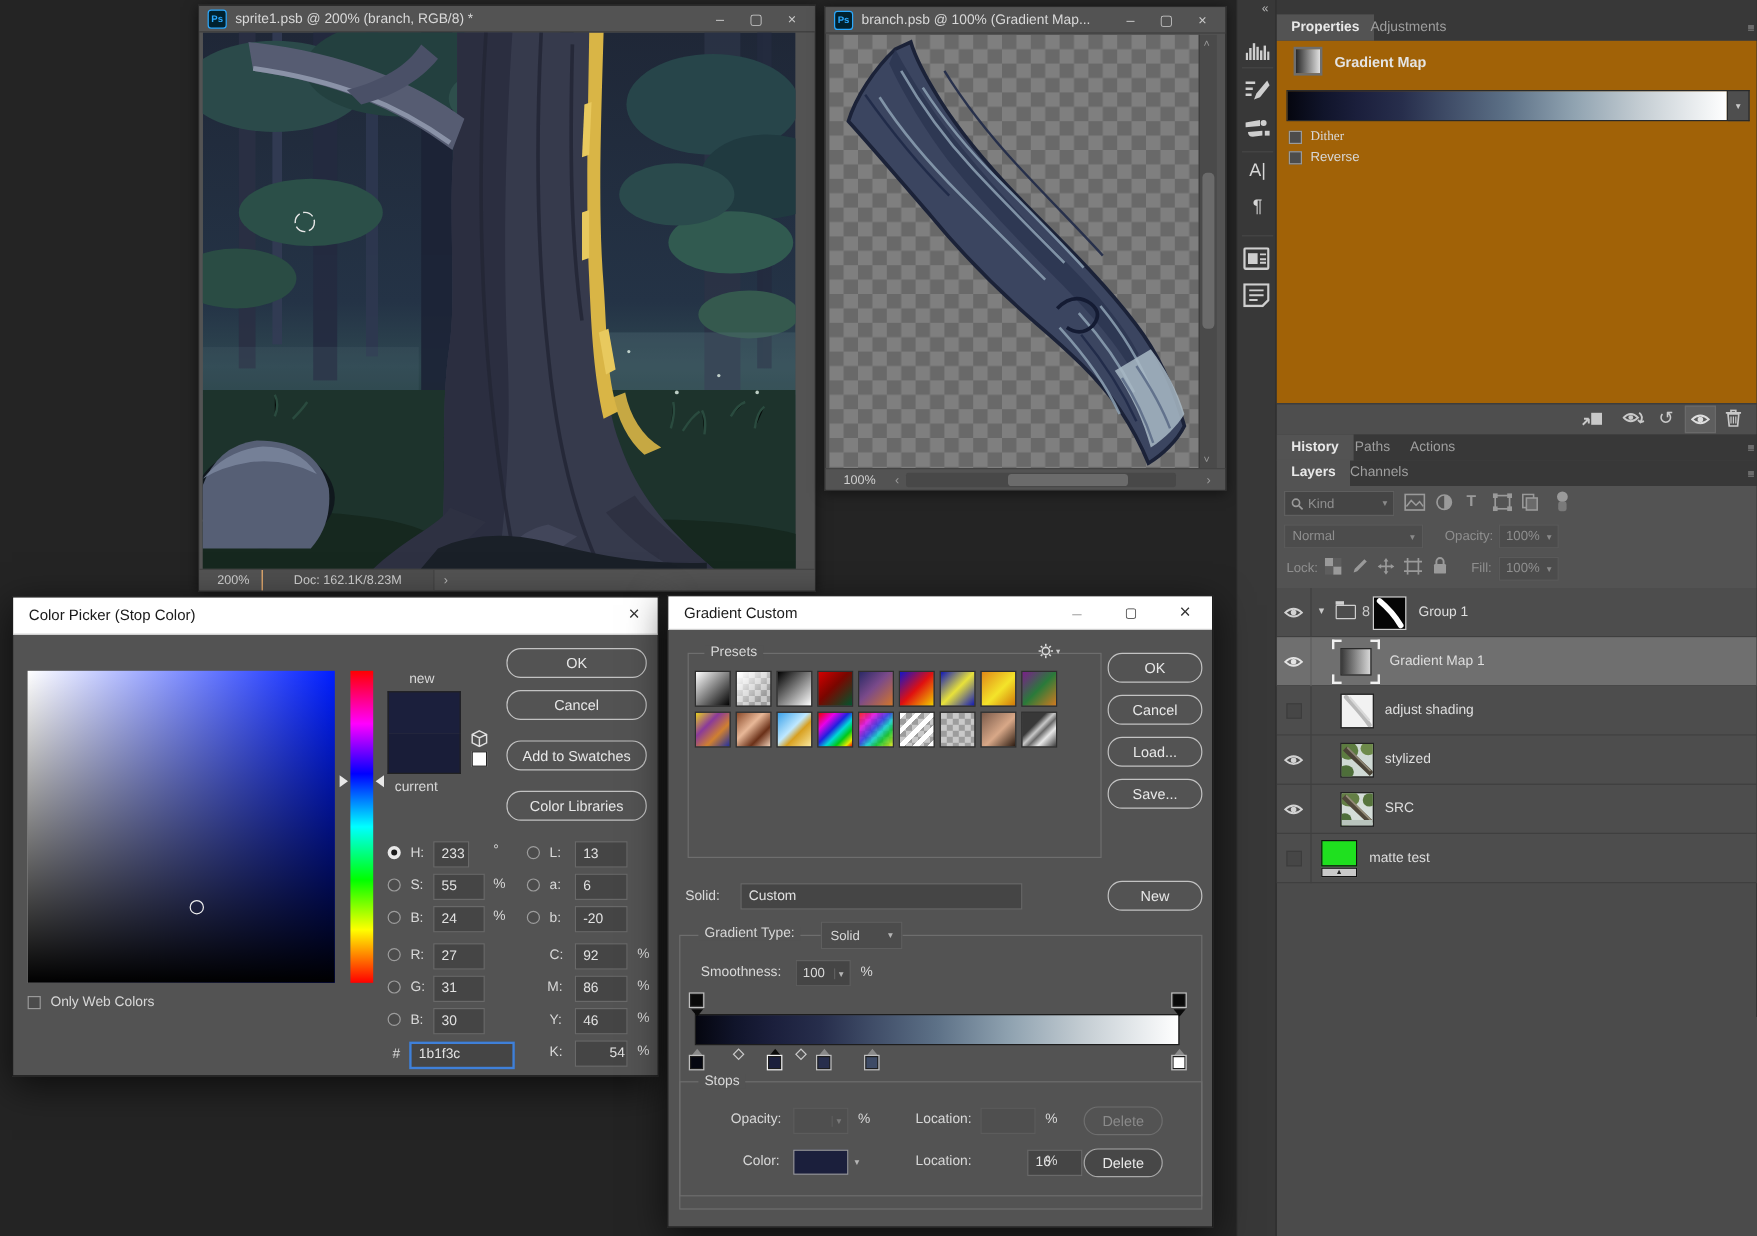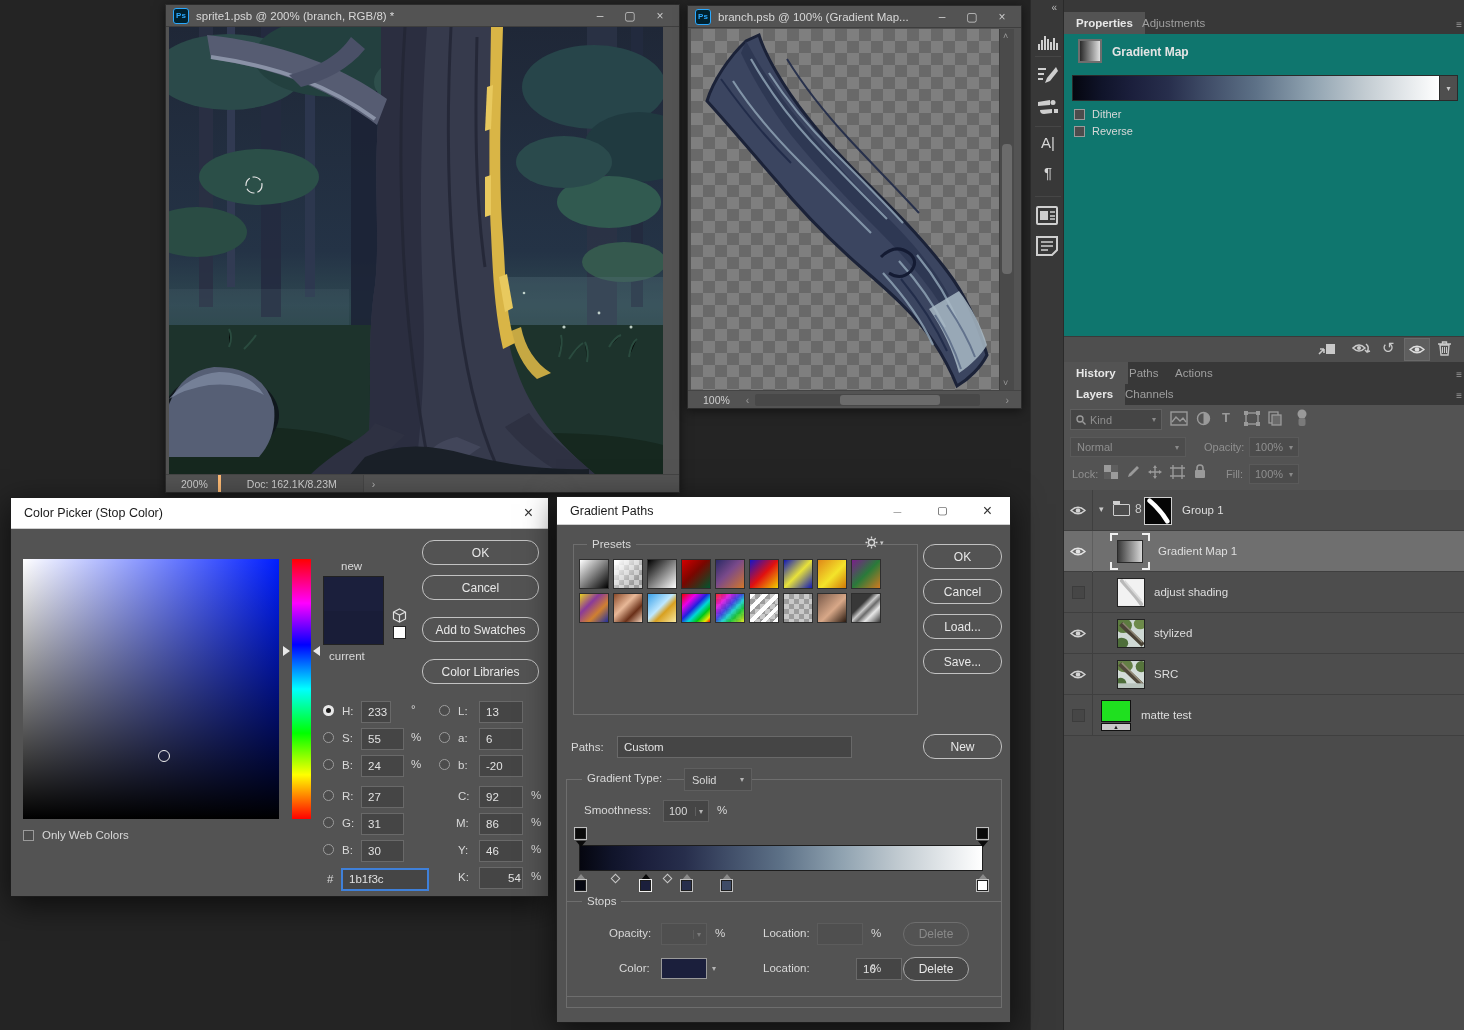--- a/index.html
+++ b/index.html
@@ -178,21 +178,21 @@
       <path d="M196,430 Q240,410 300,428 Q360,444 420,442 L420,449 L180,449 Z" fill="#1a2028"></path>
 
       <path d="M208,98 C160,62 110,42 42,32 L38,8 C115,16 178,42 218,72 Z" fill="#565c72"></path>
       <path d="M42,30 C112,40 162,60 206,92" stroke="#97a0b4" stroke-width="4" fill="none" opacity=".8"></path>
       <path d="M120,48 C150,40 170,28 182,10 L196,22 C180,42 156,54 132,60 Z" fill="#4a5067"></path>
 
       <circle cx="85" cy="158" r="8" fill="none" stroke="#e6e6e6" stroke-width="1.2" stroke-dasharray="9 3"></circle>
     </svg>
     <div class="doc-status">
       <span style="padding:0 10px 0 15px;">200%</span>
-      <span style="border-left:3px solid #fdba74;border-right:1px solid #454545;height:100%;display:flex;align-items:center;padding:0 26px;background:#4e4e4e;">Doc: 162.1K/8.23M</span>
+      <span style="border-left:1px solid #fdba74;border-right:1px solid #454545;height:100%;display:flex;align-items:center;padding:0 26px;background:#4e4e4e;">Doc: 162.1K/8.23M</span>
       <span style="padding-left:8px;color:#b5b5b5;">›</span>
     </div>
   </div>
 
   <div class="doc-window" style="left:687px;top:5px;width:335px;height:404px;">
     <div class="doc-titlebar">
       <div class="ps-icon">Ps</div>
       <div class="doc-title" style="max-width:200px;">branch.psb @ 100% (Gradient Map...</div>
       <div class="win-btns">
         <div class="win-btn">–</div>
@@ -304,29 +304,29 @@
   </div>
 
   <div class="abs" style="left:1064px;top:0;width:400px;height:1030px;background:#4b4b4b;">
 
     <div class="tabbar" style="top:0;height:34px;">
       <div class="tab active" style="left:0;">Properties</div>
       <div class="tab" style="left:66px;">Adjustments</div>
       <div class="panel-menu">≡</div>
     </div>
 
-    <div class="abs" style="left:0;top:34px;width:400px;height:302px;background:#0f766e;">
+    <div class="abs" style="left:0;top:34px;width:400px;height:302px;background:#a16207;">
       <div class="abs thumb" style="left:14px;top:5px;width:24px;height:24px;background:linear-gradient(to right,#2a2a2a,#e0e0e0);border:2px solid #6e6e6e;"></div>
       <div class="abs" style="left:48px;top:11px;font-weight:bold;font-size:12px;color:#e4e4e4;">Gradient Map</div>
 
       <div class="abs grad-main" style="left:8px;top:41px;width:368px;height:26px;border:1px solid #2a2a2a;"></div>
       <div class="abs" style="left:376px;top:41px;width:18px;height:26px;background:#4e4e4e;border:1px solid #2a2a2a;border-left:none;display:flex;align-items:center;justify-content:center;color:#c9c9c9;font-size:8px;">▾</div>
 
       <span class="checkbox abs" style="left:10px;top:75px;"></span>
-      <div class="abs" style="left:28px;top:74px;color:#d8d8d8;">Dither</div>
+      <div class="abs" style="left:28px;top:74px;color:#d8d8d8;font-family:Liberation Serif, serif;">Dither</div>
       <span class="checkbox abs" style="left:10px;top:92px;"></span>
       <div class="abs" style="left:28px;top:91px;color:#d8d8d8;">Reverse</div>
     </div>
 
     <div class="abs" style="left:0;top:336px;width:400px;height:26px;background:#4e4e4e;border-top:1px solid #3a3a3a;">
       <div class="abs" style="left:254px;top:5px;">
         <svg width="17" height="14" viewBox="0 0 17 14">
             <rect x="8" y="2" width="9" height="10" fill="#c9c9c9"></rect>
             <path d="M1,12 L6,7 M6,7 l-4,0 M6,7 l0,4" stroke="#c9c9c9" stroke-width="1.6" fill="none"></path>
           </svg>
@@ -642,21 +642,21 @@
     <div class="flabel" style="left:447px;top:373px;">K:</div>
     <div class="num-input" style="left:468px;top:369px;width:44px;height:22px;padding-left:28px;">54</div>
     <div class="flabel" style="left:520px;top:372px;">%</div>
 
     <div class="flabel" style="left:316px;top:375px;">#</div>
     <div class="num-input" style="left:330px;top:370px;width:88px;height:23px;border:2px solid #3f80d9;line-height:19px;">1b1f3c</div>
   </div>
 
   <div class="dialog" style="left:556px;top:496px;width:455px;height:527px;">
     <div class="dlg-titlebar" style="height:28px;">
-      <div class="dlg-title">Gradient Paths</div>
+      <div class="dlg-title">Gradient Custom</div>
       <div style="margin-left:auto;color:#aaa;font-size:14px;width:45px;text-align:center;">–</div>
       <div style="color:#333;font-size:11px;width:45px;text-align:center;">▢</div>
       <div style="color:#333;font-size:16px;width:45px;text-align:center;">×</div>
     </div>
 
     <div class="groupbox" style="left:16px;top:47px;width:345px;height:171px;"></div>
     <div class="groupbox-label" style="left:30px;top:41px;">Presets</div>
     <div class="abs" style="left:308px;top:39px;display:flex;align-items:center;gap:2px;">
       <svg width="13" height="13" viewBox="0 0 13 13">
           <g stroke="#d8d8d8" stroke-width="1.3" fill="none">
@@ -686,21 +686,21 @@
       <div class="preset p16"></div>
       <div class="preset p17"></div>
       <div class="preset p18"></div>
     </div>
 
     <div class="pill-btn" style="left:366px;top:47px;width:79px;height:25px;">OK</div>
     <div class="pill-btn" style="left:366px;top:82px;width:79px;height:25px;">Cancel</div>
     <div class="pill-btn" style="left:366px;top:117px;width:79px;height:25px;">Load...</div>
     <div class="pill-btn" style="left:366px;top:152px;width:79px;height:25px;">Save...</div>
 
-    <div class="flabel" style="left:14px;top:244px;">Paths:</div>
+    <div class="flabel" style="left:14px;top:244px;">Solid:</div>
     <div class="num-input" style="left:60px;top:239px;width:235px;height:22px;">Custom</div>
     <div class="pill-btn" style="left:366px;top:237px;width:79px;height:25px;">New</div>
 
     <div class="groupbox" style="left:9px;top:282px;width:436px;height:229px;"></div>
     <div class="groupbox-label" style="left:25px;top:275px;">Gradient Type:</div>
     <div class="field-box abs" style="left:127px;top:271px;width:68px;height:23px;padding:0 7px;background:#4c4c4c;">
       <span>Solid</span>
       <span class="dd-arrow" style="margin-left:auto;">▾</span>
     </div>
 

